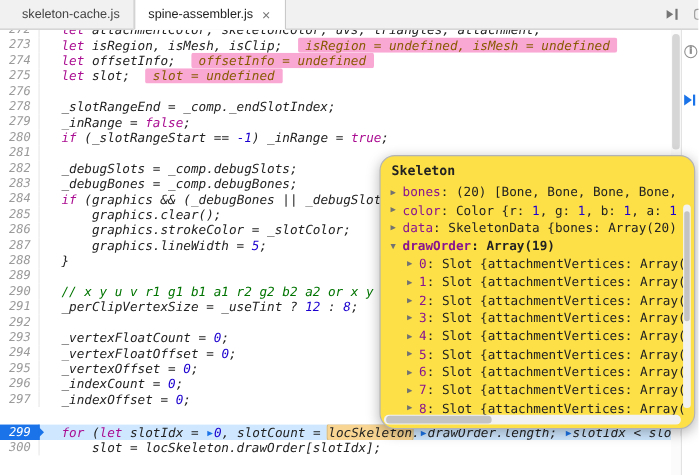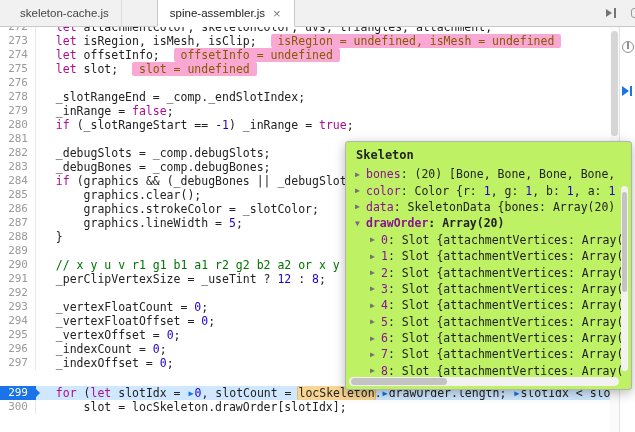--- a/index.html
+++ b/index.html
@@ -26,21 +26,21 @@
   .tbicon .bar { position: absolute; left: 9px; top: 1px; width: 2px; height: 10px;
                  background: #757575; }
   .tbicon.cut { width: 10px; margin-right: -6px; overflow: hidden; }
   .tbicon.cut .dot { position: absolute; left: 2px; top: 1px; width: 12px; height: 10px;
                      border: 1.5px solid #9a9a9a; border-radius: 3px; }
 
   
   .editor { position: absolute; top: 27px; left: 0; right: 16px; bottom: 0;
             overflow: hidden; background: #fff; }
   .code { margin-top: -7px; font-family: "DejaVu Sans Mono", monospace;
-          font-size: 11.5px; line-height: 14px; }
+          font-size: 11.5px; line-height: 14px; font-style: italic; }
   .row { display: flex; height: 14px; }
   .gutter { flex: 0 0 36px; width: 36px; text-align: right; padding-right: 7px;
             color: #9a9a9a; font-size: 11px; background: #fff;
             border-right: 1px solid #e7e7e7; }
   .codeline { flex: 1; padding-left: 6px; white-space: pre; color: #222; overflow: hidden; }
   .row.paused { background: #cfe8ff; margin-top: 16px; }
   .row.paused .gutter { background: #1a73e8; border-right-color: #1a73e8;
                         color: #fff; position: relative; }
   .row.paused .gutter::after { content: ""; position: absolute; right: -5px; top: 2px;
                                border-left: 5px solid #1a73e8;
@@ -72,21 +72,21 @@
                        width: 1.5px; height: 1.5px; background: #8f8f8f; }
   .icon-resume { top: 58px; width: 12px; height: 12px; }
   .icon-resume .tri { position: absolute; left: 0; top: 1px; width: 0; height: 0;
                       border-left: 7px solid #1a73e8; border-top: 5px solid transparent;
                       border-bottom: 5px solid transparent; }
   .icon-resume .bar { position: absolute; left: 8px; top: 1px; width: 2px; height: 10px;
                       background: #1a73e8; }
 
   
   .popover { position: absolute; left: 345px; top: 141px; width: 287px; height: 249px;
-             background: #bef264; border: 1px solid #b3b3b3; border-radius: 3px;
+             background: #fde047; border: 1px solid #b3b3b3; border-radius: 14px;
              box-shadow: 0 3px 12px rgba(0,0,0,.28); z-index: 30;
              font-family: "DejaVu Sans Mono", monospace; font-size: 11.5px;
              overflow: hidden; padding: 5px 0 16px 7px; }
   .popover-title { font-weight: bold; font-size: 12px; color: #222; padding: 1px 0 4px 3px; }
   .prop-row { height: 16.4px; display: flex; align-items: center; white-space: pre;
               overflow: hidden; }
   .prop-row.indent1 { padding-left: 15px; }
   .tree-arrow { flex: 0 0 13px; width: 13px; text-align: left; color: #727272;
                 font-size: 8px; padding-left: 2px; }
   .prop-name { color: #881391; }
@@ -97,21 +97,21 @@
                         background: #c3c3c3; border-radius: 4px; }
   .pop-vscroll { position: absolute; right: 3px; top: 44px; width: 7px; height: 185px;
                  background: #f2f2f2; border-radius: 4px; }
   .pop-vscroll .thumb { position: absolute; left: 1px; top: 6px; width: 5px; height: 100px;
                         background: #c3c3c3; border-radius: 3px; }
 </style>
 </head>
 <body>
 
 <div class="tabbar">
-  <div id="tabs" style="display:flex;align-items:stretch;gap:35px;">
+  <div id="tabs" style="display:flex;align-items:stretch;">
       <div class="tab">
         <span>skeleton-cache.js</span>
       </div>
       <div class="tab active">
         <span>spine-assembler.js</span>
         <span class="tab-close">×</span>
       </div>
     </div>
   <div class="tab-actions">
     <span class="tbicon">
@@ -248,21 +248,21 @@
       <span class="bar"></span>
     </span>
 </div>
 
 <div class="popover">
   <div class="popover-title">Skeleton</div>
   <div id="pop-rows">
       <div class="prop-row"><span class="tree-arrow">▶</span><span class="prop-name">bones</span><span class="tk-pl">: (20) [Bone, Bone, Bone, Bone,</span></div>
       <div class="prop-row"><span class="tree-arrow">▶</span><span class="prop-name">color</span><span class="tk-pl">: Color {r: </span><span class="tk-num">1</span><span class="tk-pl">, g: </span><span class="tk-num">1</span><span class="tk-pl">, b: </span><span class="tk-num">1</span><span class="tk-pl">, a: </span><span class="tk-num">1</span></div>
       <div class="prop-row"><span class="tree-arrow">▶</span><span class="prop-name">data</span><span class="tk-pl">: SkeletonData {bones: Array(20)</span></div>
-      <div class="prop-row bold"><span class="tree-arrow">▼</span><span class="prop-name">drawOrder</span><span class="tk-pl">: Array(20)</span></div>
+      <div class="prop-row bold"><span class="tree-arrow">▼</span><span class="prop-name">drawOrder</span><span class="tk-pl">: Array(19)</span></div>
       <div class="prop-row indent1"><span class="tree-arrow">▶</span><span class="prop-name">0</span><span class="tk-pl">: Slot {attachmentVertices: Array(</span></div>
       <div class="prop-row indent1"><span class="tree-arrow">▶</span><span class="prop-name">1</span><span class="tk-pl">: Slot {attachmentVertices: Array(</span></div>
       <div class="prop-row indent1"><span class="tree-arrow">▶</span><span class="prop-name">2</span><span class="tk-pl">: Slot {attachmentVertices: Array(</span></div>
       <div class="prop-row indent1"><span class="tree-arrow">▶</span><span class="prop-name">3</span><span class="tk-pl">: Slot {attachmentVertices: Array(</span></div>
       <div class="prop-row indent1"><span class="tree-arrow">▶</span><span class="prop-name">4</span><span class="tk-pl">: Slot {attachmentVertices: Array(</span></div>
       <div class="prop-row indent1"><span class="tree-arrow">▶</span><span class="prop-name">5</span><span class="tk-pl">: Slot {attachmentVertices: Array(</span></div>
       <div class="prop-row indent1"><span class="tree-arrow">▶</span><span class="prop-name">6</span><span class="tk-pl">: Slot {attachmentVertices: Array(</span></div>
       <div class="prop-row indent1"><span class="tree-arrow">▶</span><span class="prop-name">7</span><span class="tk-pl">: Slot {attachmentVertices: Array(</span></div>
       <div class="prop-row indent1"><span class="tree-arrow">▶</span><span class="prop-name">8</span><span class="tk-pl">: Slot {attachmentVertices: Array(</span></div>
     </div>

